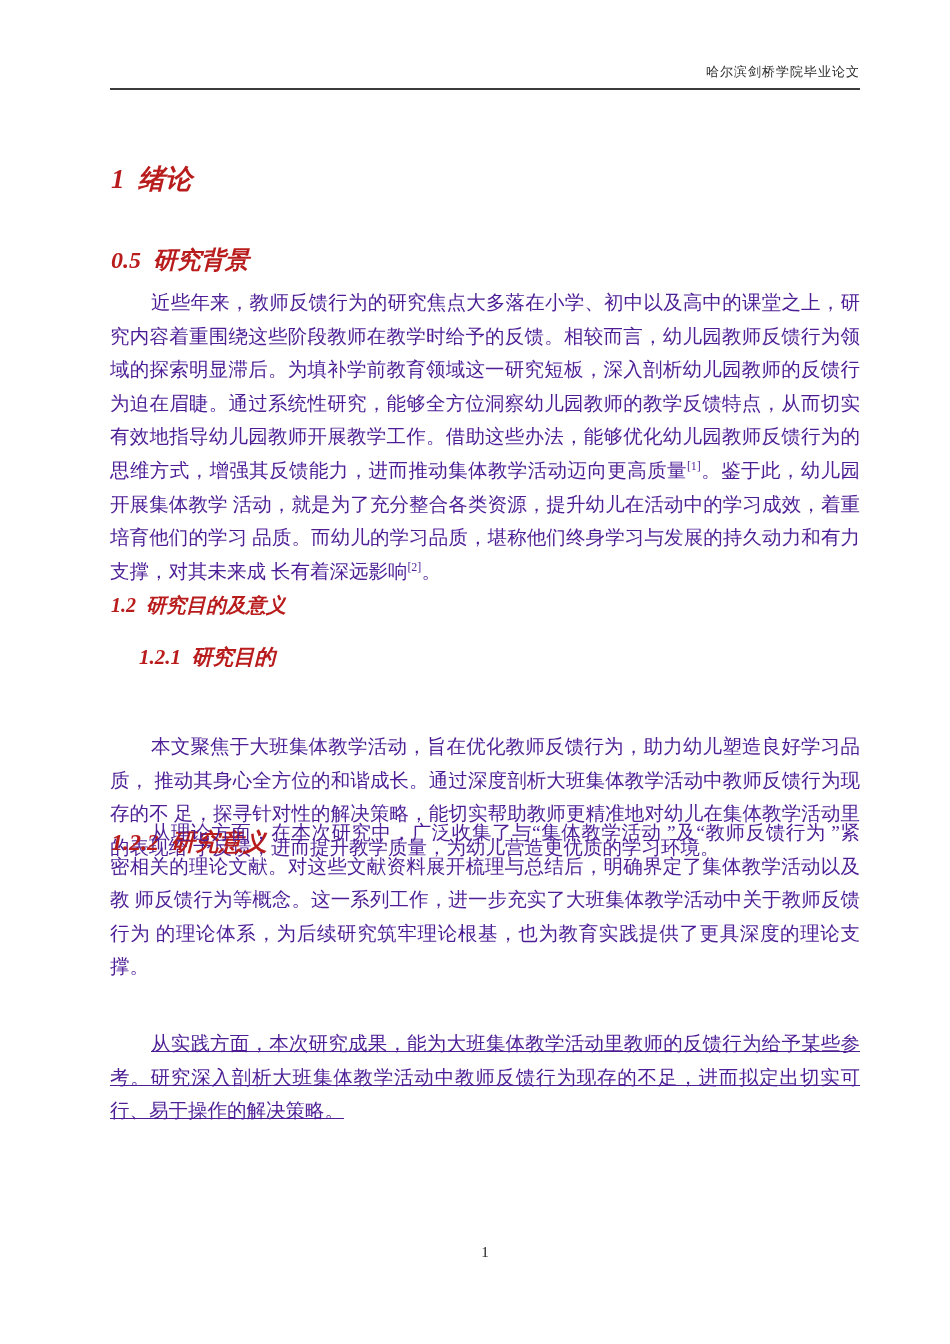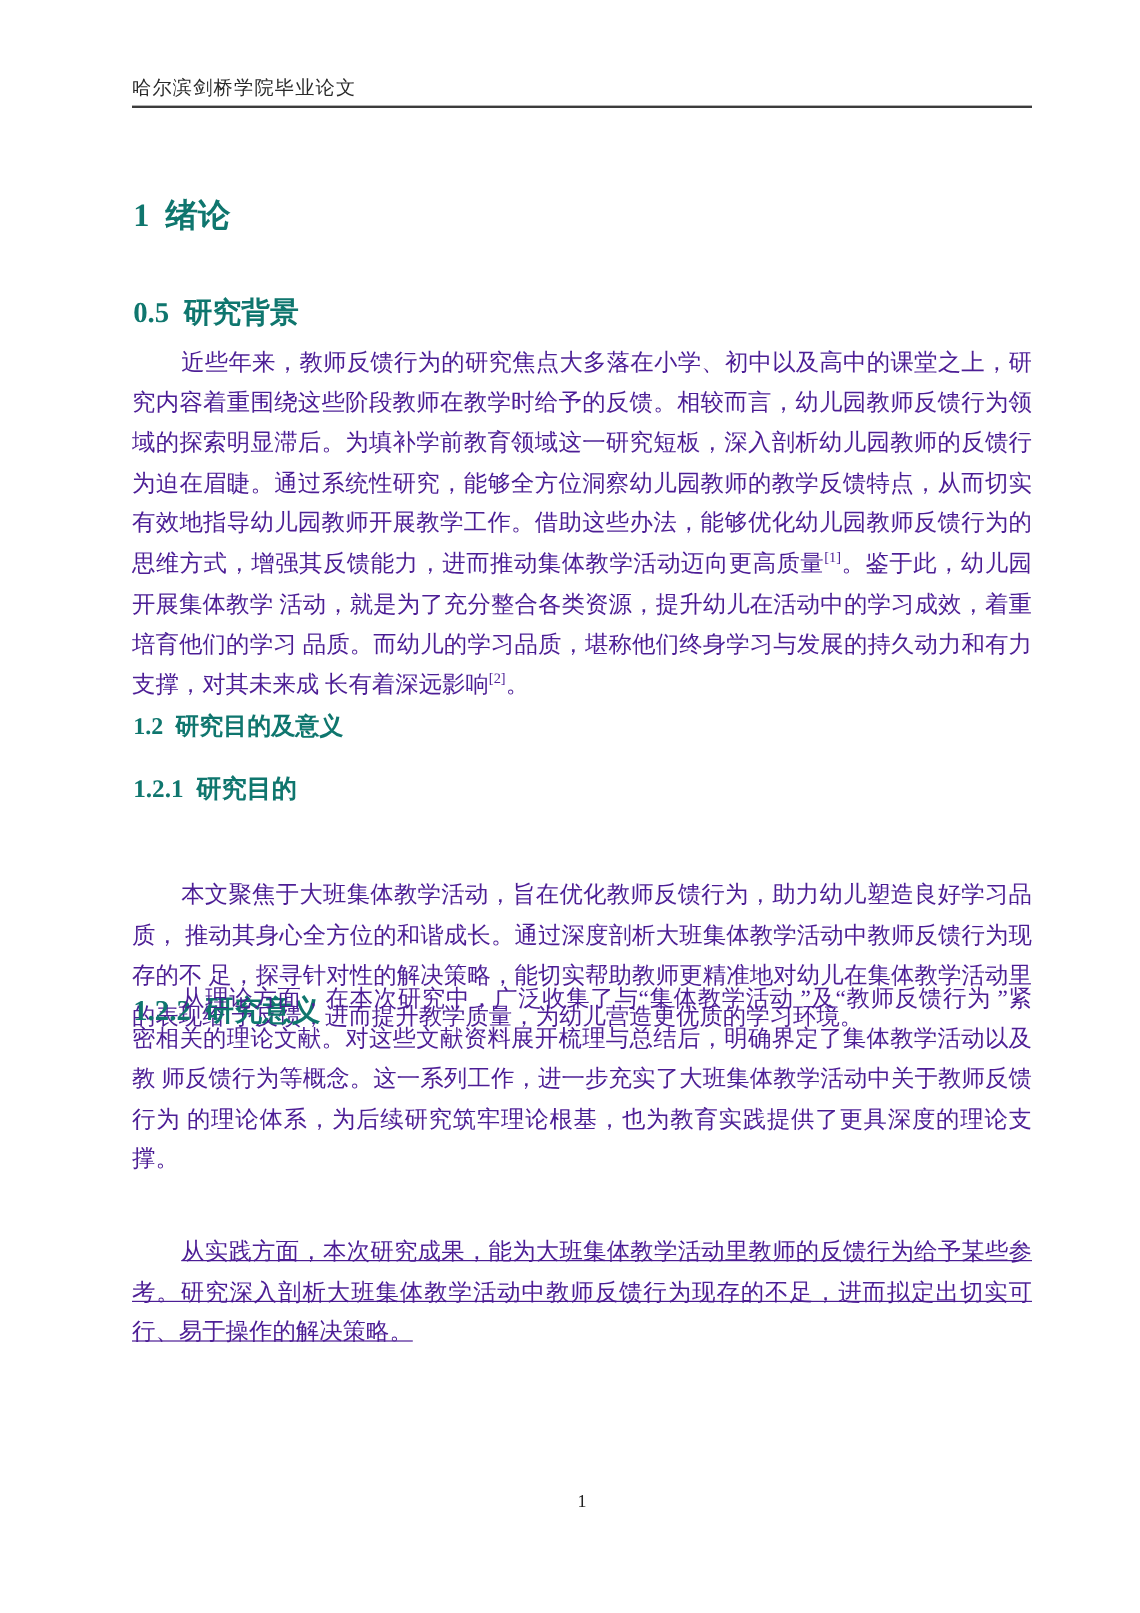--- a/index.html
+++ b/index.html
@@ -7,41 +7,42 @@
   body {
     width:950px; height:1344px; position:relative;
     font-family:"Liberation Serif","DejaVu Serif",serif;
     color:#1b1b1b;
     overflow:hidden;
   }
   .abs { position:absolute; }
 
   .running-head {
     top:63px; left:110px; width:750px;
-    text-align:left;
-    font-size:16px;
+    text-align:right;
+    font-size:13px;
     letter-spacing:1px;
     color:#2a2a2a;
   }
   .head-rule {
     top:88px; left:110px; width:750px; height:0;
     border-top:2px solid #3c3c3c;
   }
 
   .heading {
     left:111px;
     font-weight:700;
     white-space:pre-wrap;
-    color:#0f766e;
+    color:#b91c1c;
     font-family:"Liberation Serif","DejaVu Serif",sans-serif;
+    font-style:italic;
   }
   .h-chapter   { top:161px; font-size:27px; }
   .h-sec-11    { top:244px; font-size:24px; }
   .h-sec-12    { top:592px; font-size:20px; }
-  .h-sub-121   { top:643px; font-size:21px; }
+  .h-sub-121   { top:643px; font-size:21px;margin-left:28px; }
   .h-sub-122   { top:826px; font-size:24px; }
 
   .para {
     left:110px; width:750px;
     font-size:19.5px;
     line-height:33.6px;
     text-align:justify;
     text-indent:41px;
     color:#4c1d95;
     white-space:pre-wrap;

